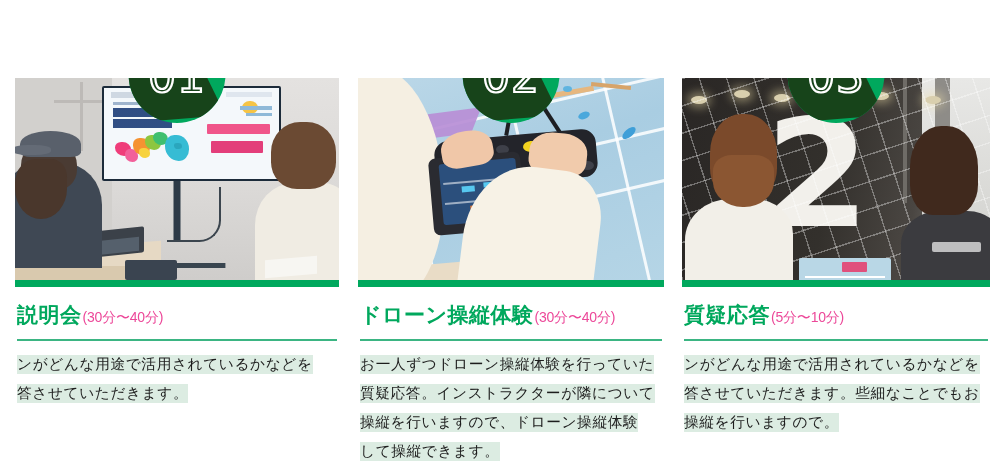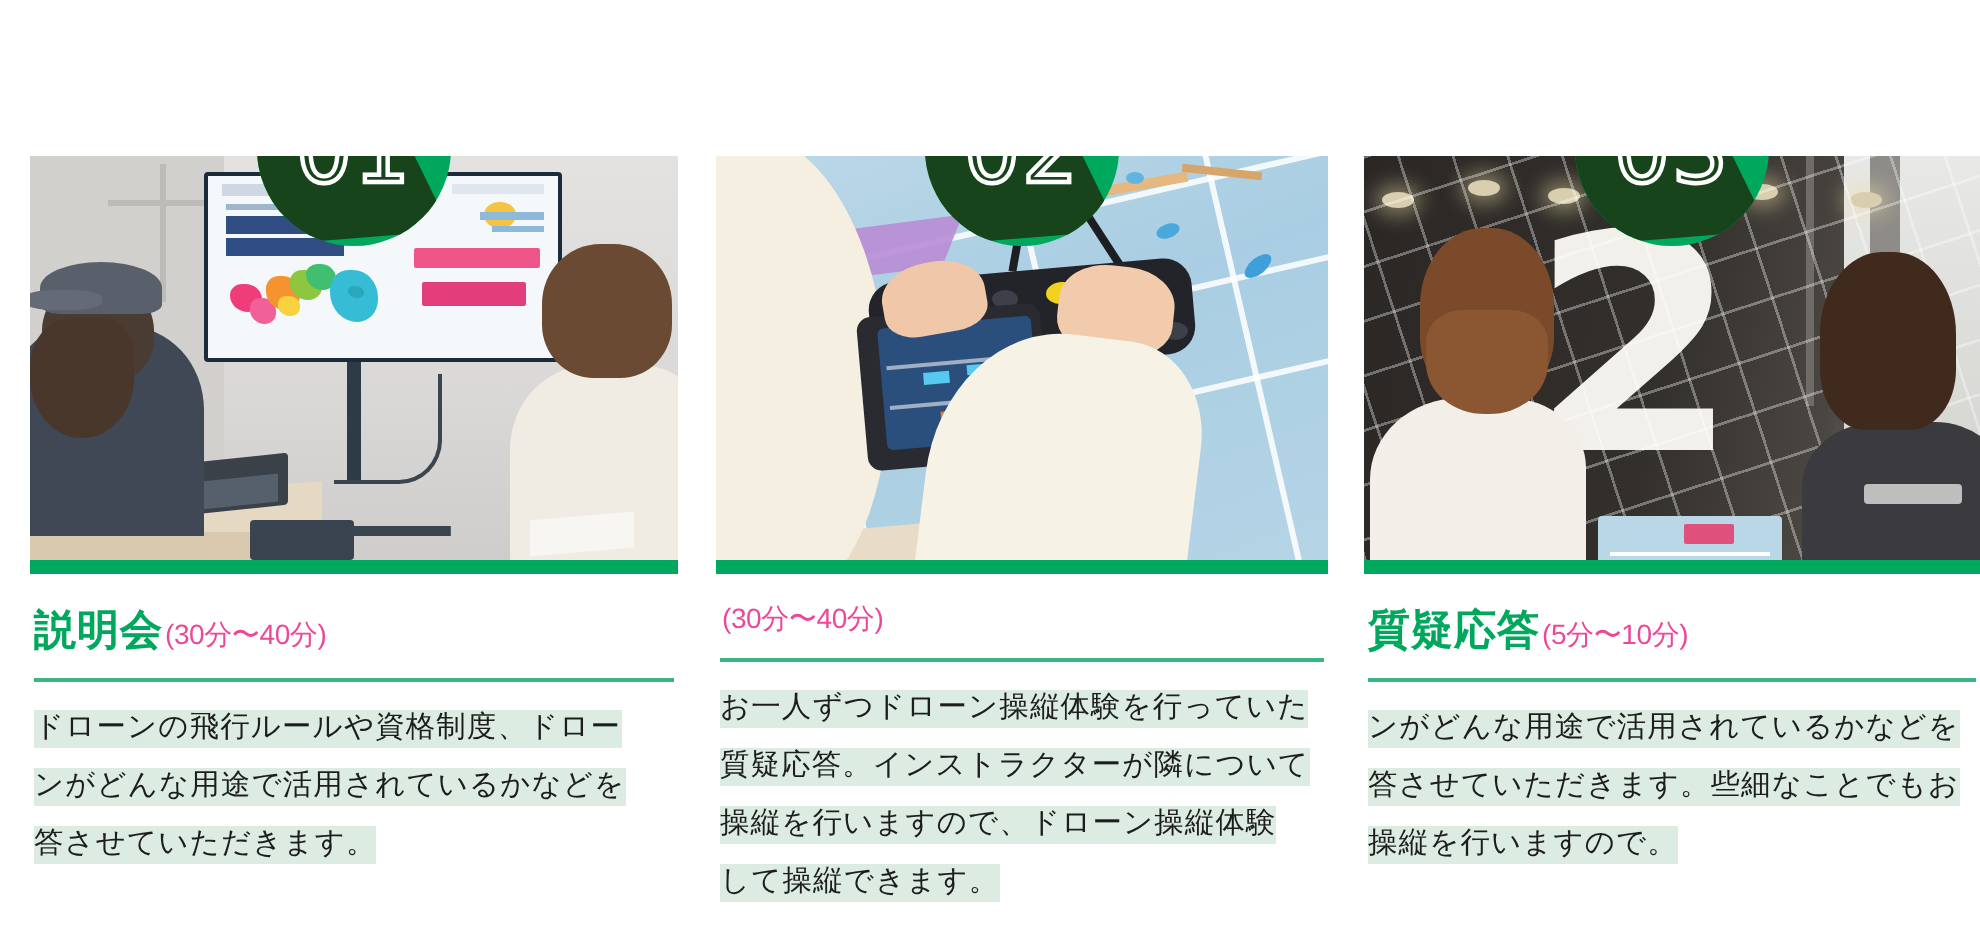--- a/index.html
+++ b/index.html
@@ -302,21 +302,20 @@
         <div class="num">01</div>
       </div>
     </div>
     <div class="green-bar"></div>
     <div class="title-row">
       <span class="title-main">説明会</span>
       <span class="title-dur">(30分〜40分)</span>
     </div>
     <div class="thin-rule"></div>
     <div class="body-text">
-      <span class="ln"><span class="hl">ドローンの飛行ルールや資格制度、ドロー</span></span>
       <span class="ln"><span class="hl">ンがどんな用途で活用されているかなどを</span></span>
       <span class="ln"><span class="hl">答させていただきます。</span></span>
     </div>
   </div>
 
   <div class="step-card c2">
     <div class="photo-wrap">
       <div class="photo">
         <div class="p2-floor"></div>
         <div class="p2-line p2-l1"></div>
@@ -353,20 +352,21 @@
         <div class="p2-handR"></div>
         <div class="p2-sleeveR"></div>
       </div>
       <div class="badge">
         <div class="half-dark shift"></div>
         <div class="num">02</div>
       </div>
     </div>
     <div class="green-bar"></div>
     <div class="title-row">
+      <span class="title-main">ドローン操縦体験</span>
       <span class="title-dur">(30分〜40分)</span>
     </div>
     <div class="thin-rule"></div>
     <div class="body-text">
       <span class="ln"><span class="hl">お一人ずつドローン操縦体験を行っていた</span></span>
       <span class="ln"><span class="hl">質疑応答。インストラクターが隣について</span></span>
       <span class="ln"><span class="hl">操縦を行いますので、ドローン操縦体験</span></span>
       <span class="ln"><span class="hl">して操縦できます。</span></span>
     </div>
   </div>

